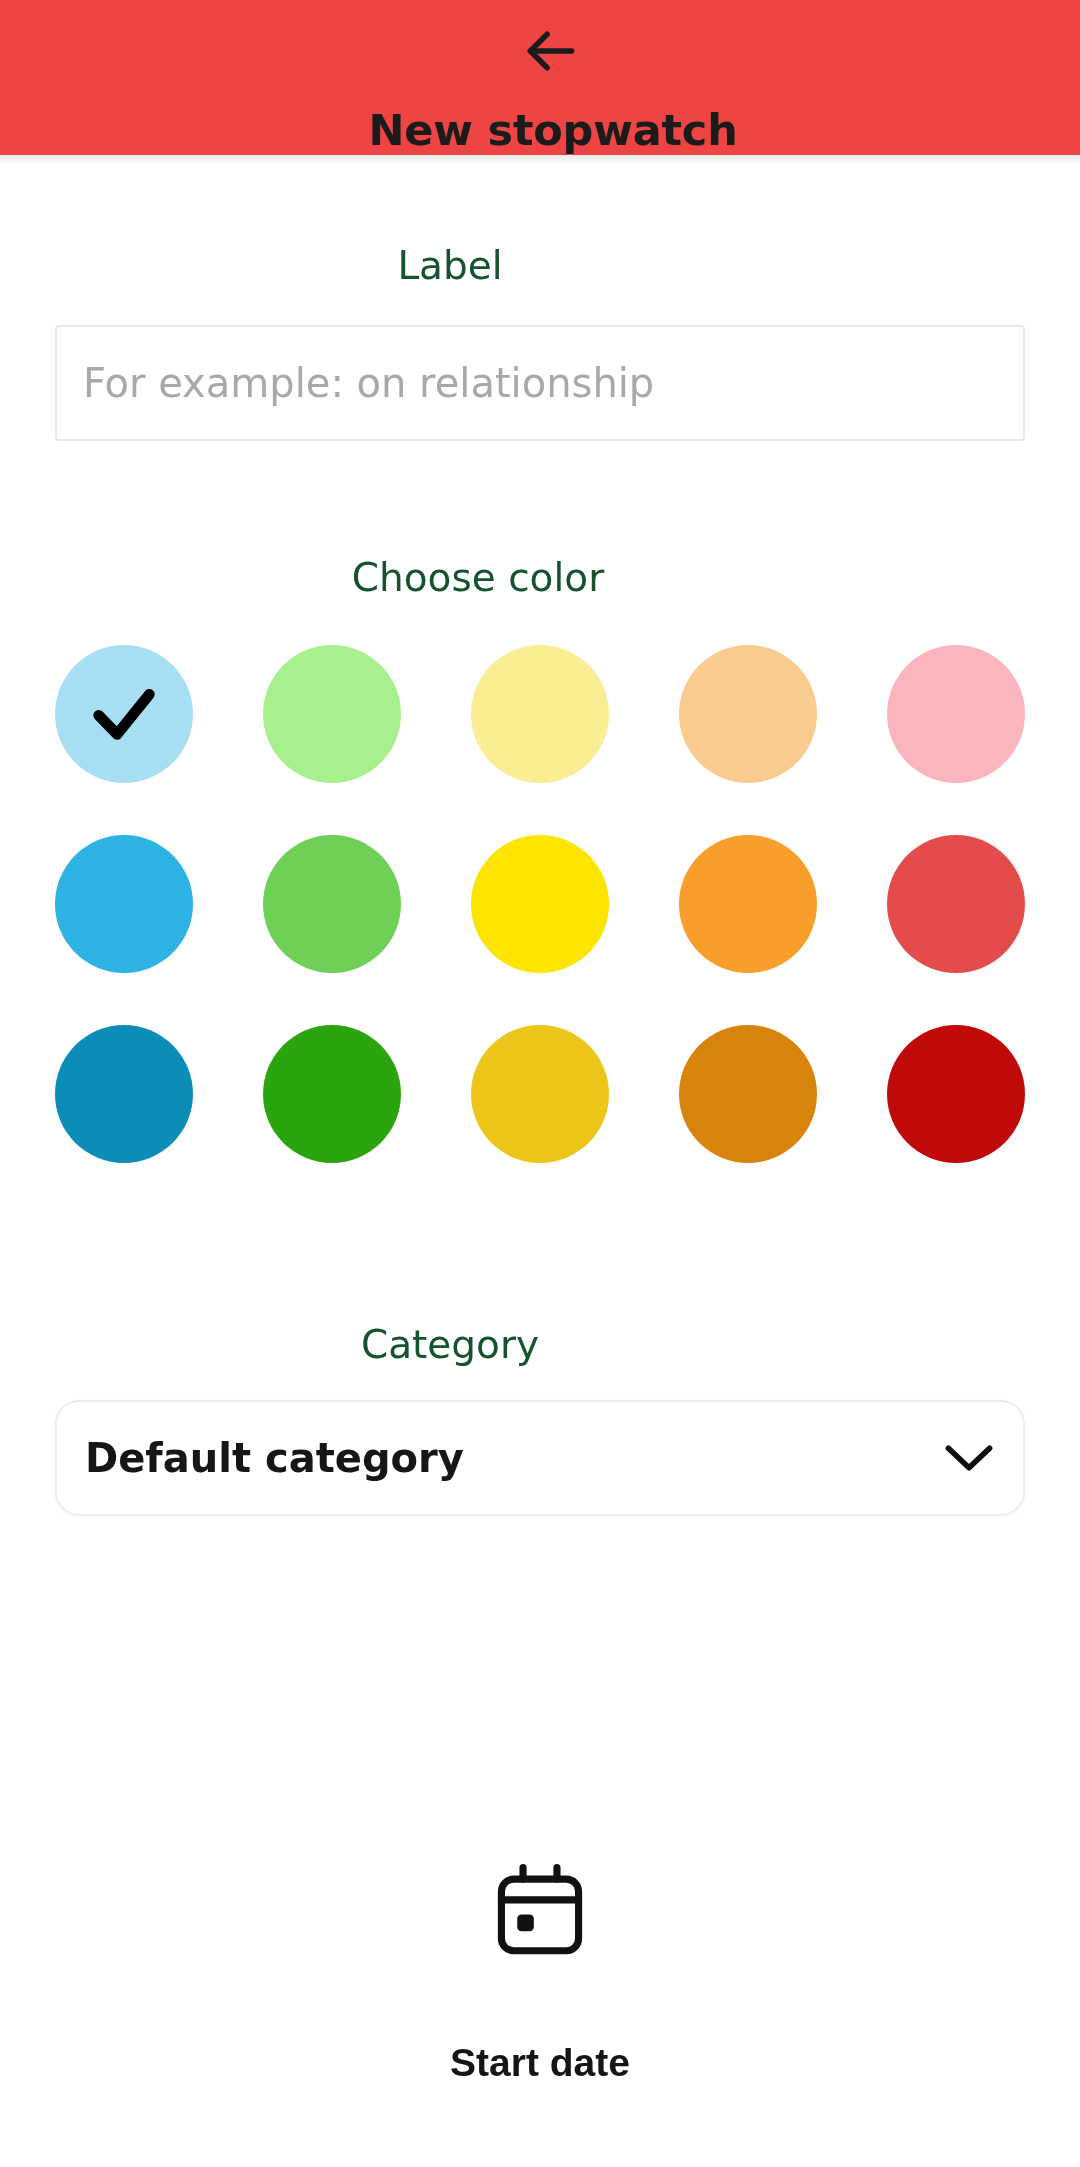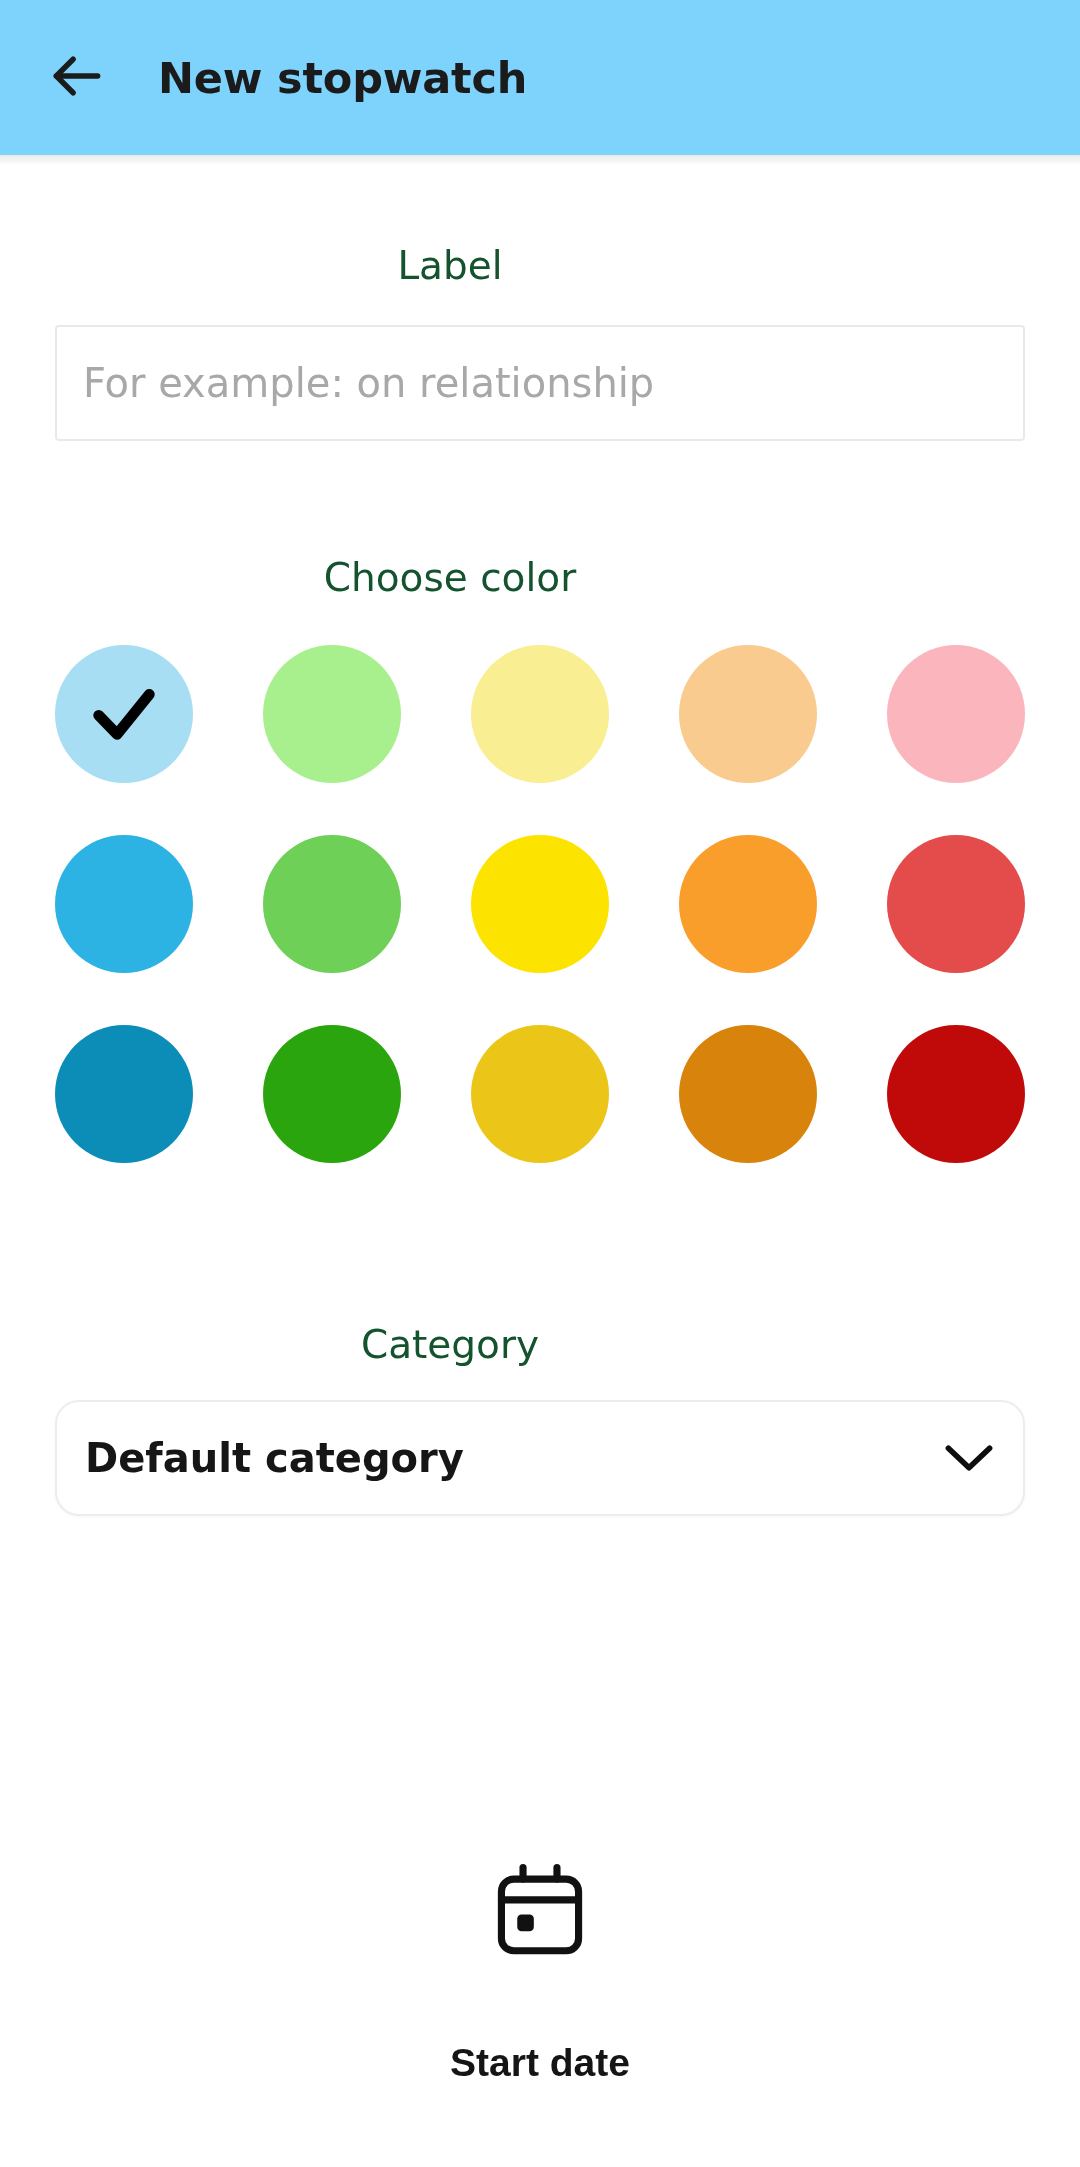--- a/index.html
+++ b/index.html
@@ -7,42 +7,42 @@
   body {
     background:#ffffff;
     font-family:"DejaVu Sans", sans-serif;
     color:#141414;
     position:relative;
     overflow:hidden;
   }
   
   .appbar{
     position:absolute; left:0; top:0; width:1080px; height:155px;
-    background:#7dd3fc; display:flex; align-items:center;
+    background:#ef4444; display:flex; align-items:center;flex-direction:column;
   }
   .back-btn{
     width:110px; height:110px; margin-left:22px;
     display:flex; align-items:center; justify-content:center;
     background:none; border:none; cursor:pointer;
   }
   .appbar-title{
     font-size:43px; font-weight:bold; letter-spacing:-0.2px;
     margin-left:26px; color:#1b1b1b; white-space:nowrap;
   }
   .appbar-shadow{
     position:absolute; left:0; top:155px; width:1080px; height:10px;
     background:linear-gradient(to bottom,rgba(0,0,0,0.085),rgba(0,0,0,0));
   }
   
   .section-heading{
     position:absolute; left:0; width:900px; text-align:center;
     font-size:39px; font-weight:normal; color:#14532d;
   }
   #heading-label{ top:243px; }
-  #heading-color{ top:555px; }
+  #heading-color{ top:555px;margin-left:28px; }
   #heading-category{ top:1322px; }
   
   .field{
     position:absolute; left:55px; top:325px; width:970px; height:116px;
     border:2px solid #e9e9e9; border-radius:4px; background:#fff;
     display:flex; align-items:center;
   }
   .field input{
     width:100%; height:100%; border:none; outline:none; background:transparent;
     font-family:"DejaVu Sans", sans-serif; font-size:40px; color:#1d1d1d;

